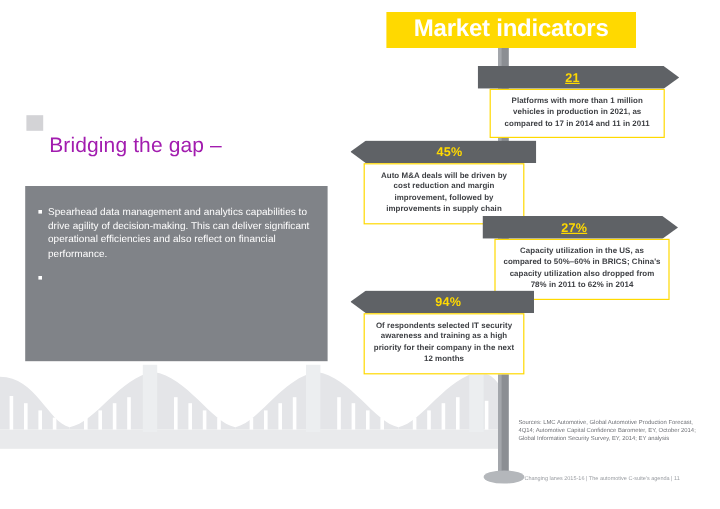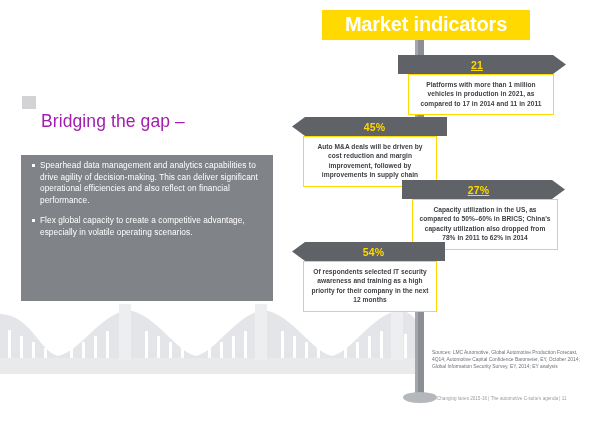--- a/index.html
+++ b/index.html
@@ -31,21 +31,21 @@
     font-weight: 400;
     letter-spacing: 0.1px;
     margin-left: 20px;
   }
   .gray-panel {
     position: absolute; left: 21px; top: 155px;
     width: 252px; height: 146px;
     background: #808388;
   }
   .bullets {
-    padding: 5px 13px 0 11px;
+    padding: 16px 13px 0 11px;
   }
   .bullet {
     position: relative;
     color: #ffffff;
     font-size: 8.3px;
     line-height: 11.6px;
     padding-left: 8px;
     margin-bottom: 9px;
     letter-spacing: 0.05px;
   }
@@ -226,21 +226,20 @@
   </div>
 
   <div class="gray-panel">
     <div class="bullets">
       <div class="bullet">
         <span class="dot"></span>
         <span>Spearhead data management and analytics capabilities to drive agility of decision-making. This can deliver significant operational efficiencies and also reflect on financial performance.</span>
       </div>
       <div class="bullet">
         <span class="dot"></span>
-        <span>Flex global capacity to create a competitive advantage, especially in volatile operating scenarios.</span>
       </div>
     </div>
   </div>
 
   <div class="sign sign-21">
     <div class="sign-arrow right">
       <span class="sign-value">21</span>
     </div>
     <div class="sign-box">Platforms with more than 1 million vehicles in production in 2021, as compared to 17 in 2014 and 11 in 2011</div>
   </div>
@@ -254,21 +253,21 @@
 
   <div class="sign sign-92">
     <div class="sign-arrow right">
       <span class="sign-value">27%</span>
     </div>
     <div class="sign-box">Capacity utilization in the US, as compared to 50%–60% in BRICS; China's capacity utilization also dropped from 78% in 2011 to 62% in 2014</div>
   </div>
 
   <div class="sign sign-54">
     <div class="sign-arrow left">
-      <span class="sign-value">54%</span>
+      <span class="sign-value">94%</span>
     </div>
     <div class="sign-box">Of respondents selected IT security awareness and training as a high priority for their company in the next 12 months</div>
   </div>
 
   <div class="sources">Sources: LMC Automotive, Global Automotive Production Forecast, 4Q14; Automotive Capital Confidence Barometer, EY, October 2014; Global Information Security Survey, EY, 2014; EY analysis</div>
 
   <div class="footer">Changing lanes 2015-16 | The automotive C-suite's agenda  |  11</div>
 
 </div>
 

